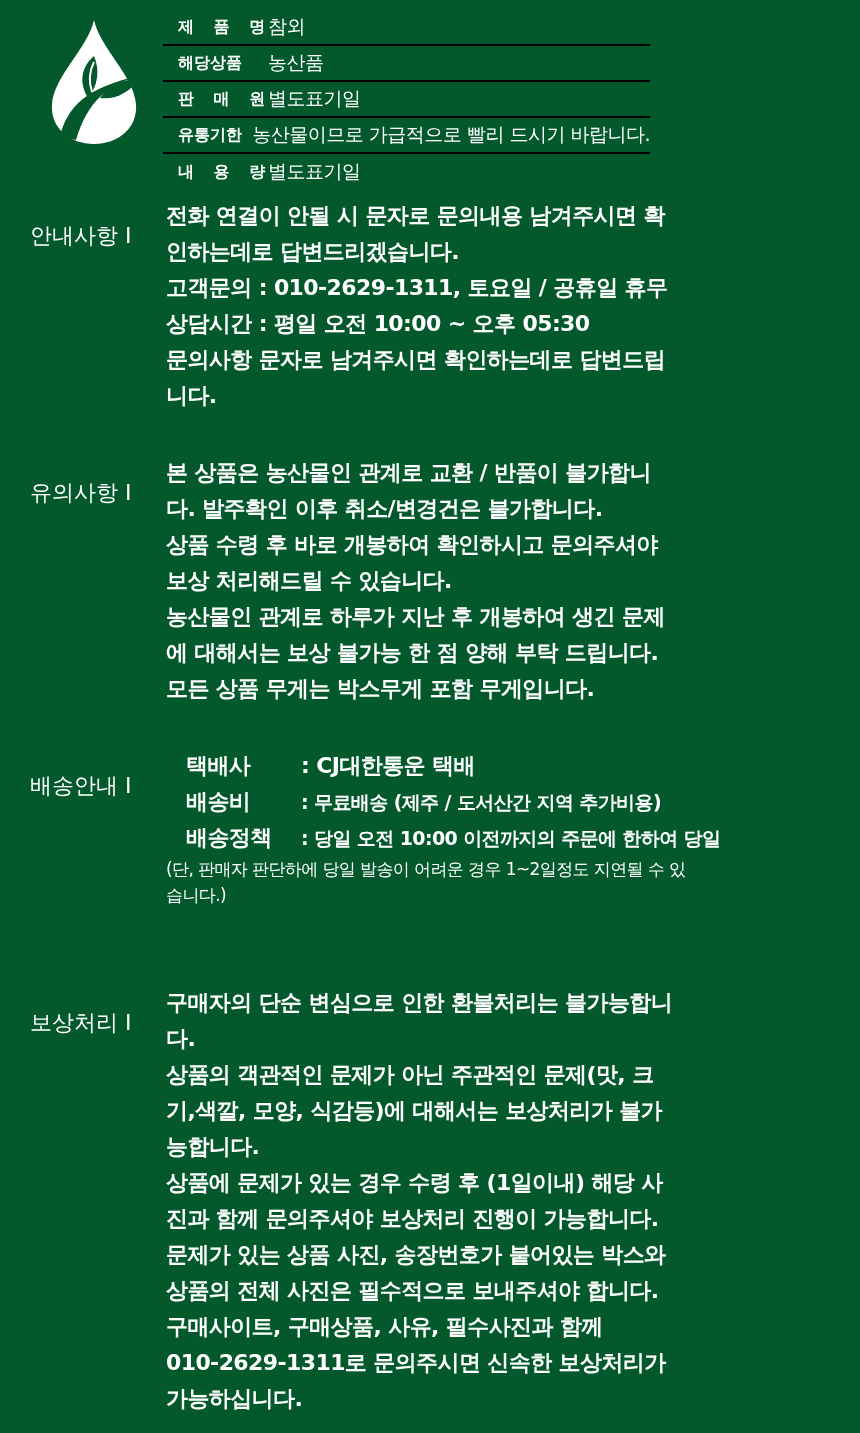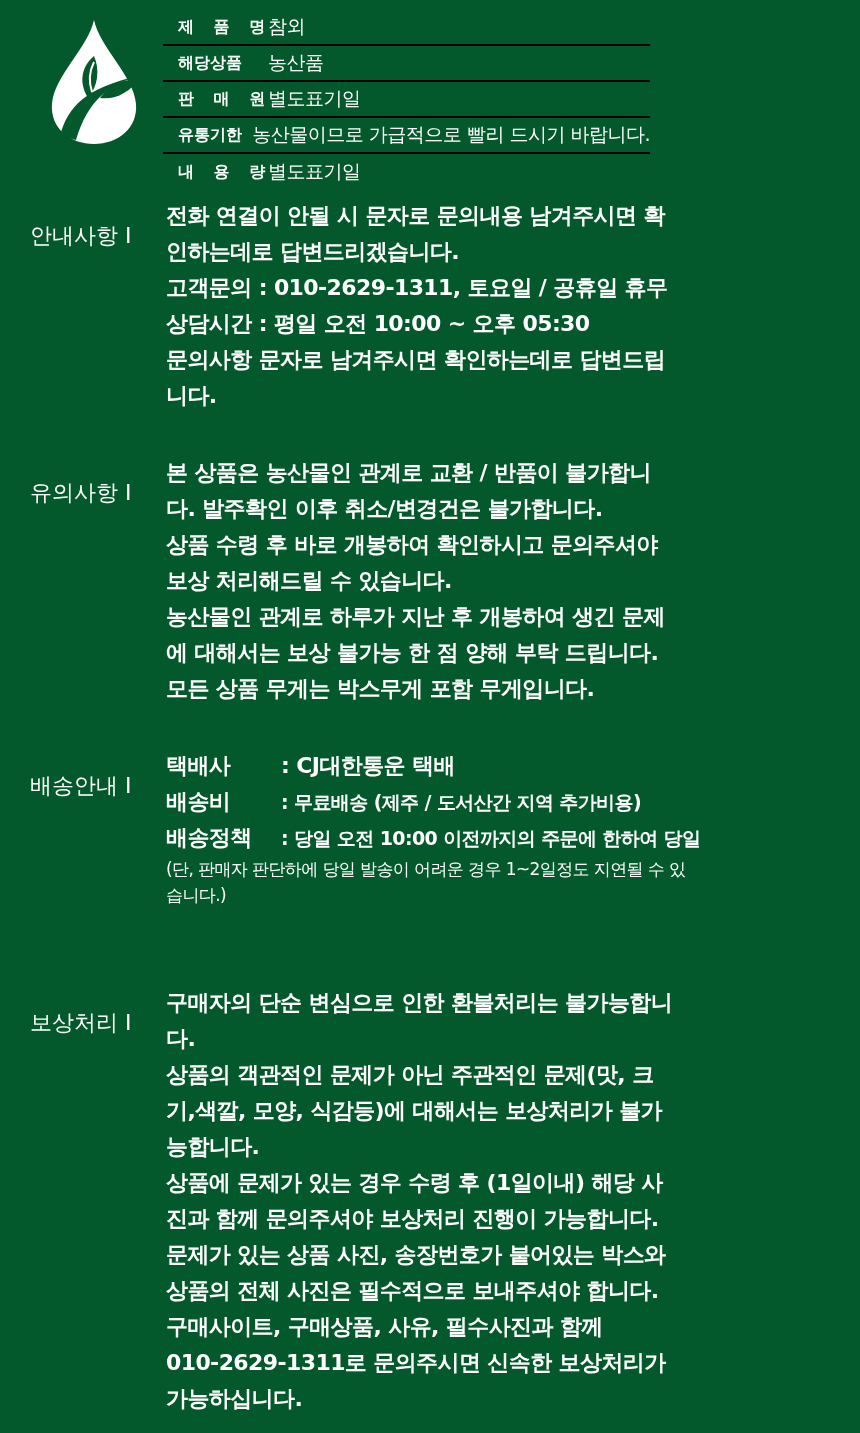--- a/index.html
+++ b/index.html
@@ -36,21 +36,21 @@
     }
     .sec-body {
       position: absolute; left: 166px; top: 0; width: 660px;
     }
     .line {
       font-size: 22px; line-height: 36px; white-space: nowrap; font-weight: bold;
       letter-spacing: -0.6px;
     }
     .line.small { font-size: 17px; line-height: 26px; font-weight: normal; }
     .kv { display: flex; }
-    .kv .kk { width: 115px; font-weight: bold; }
+    .kv .kk { width: 115px; font-weight: bold; margin-left: 20px; }
     .kv .vv { font-weight: bold; font-size: 19px; }
   </style>
 </head>
 <body>
 
 <div class="logo">
   <svg width="92" height="128" viewBox="0 0 92 128">
     <path d="M46 2 C40 30 6 58 4 86 C2 110 22 126 46 126 C70 126 90 110 88 86 C86 58 52 30 46 2 Z" fill="#ffffff"></path>
     <path d="M12 118 C20 88 38 70 90 58 C60 68 40 82 28 122 Z" fill="#03592b"></path>
     <path d="M40 80 C30 64 34 48 46 38 C52 52 50 68 40 80 Z" fill="#03592b"></path>

